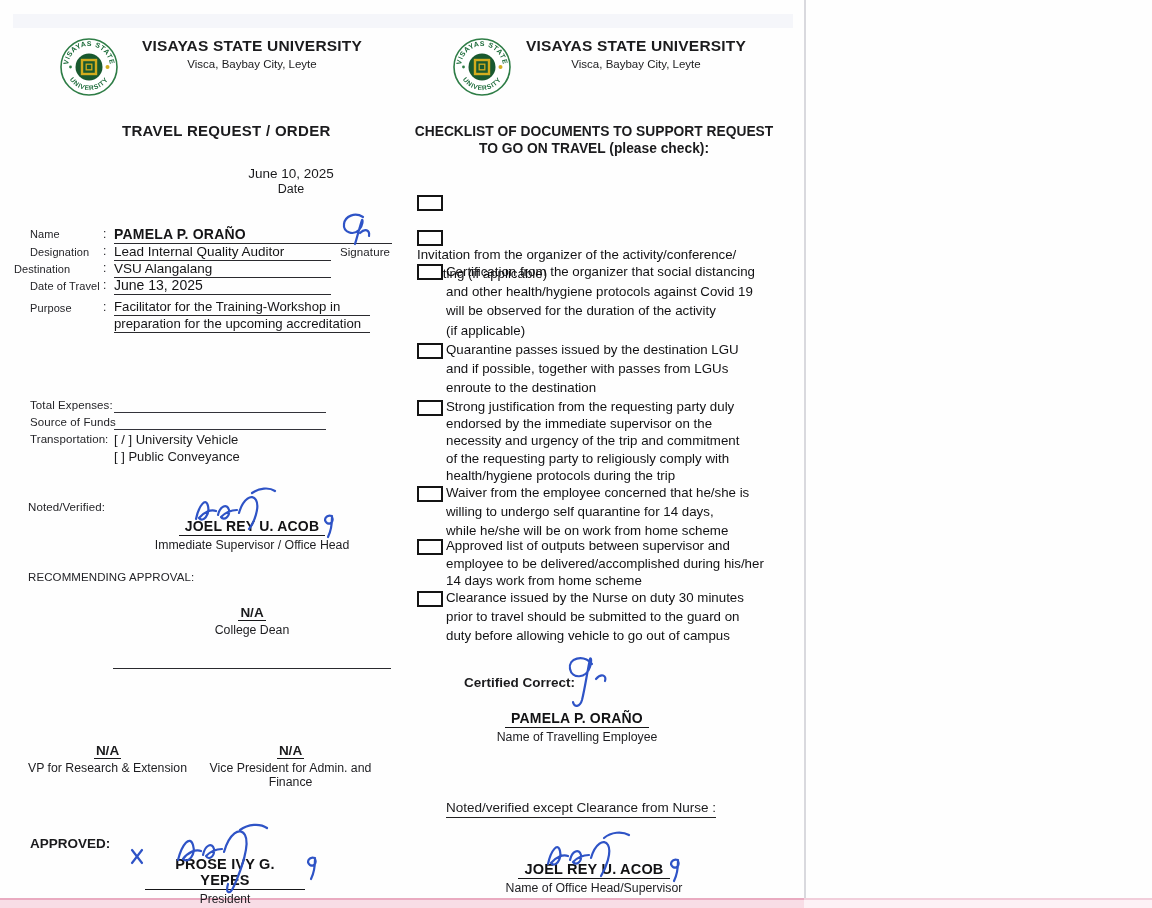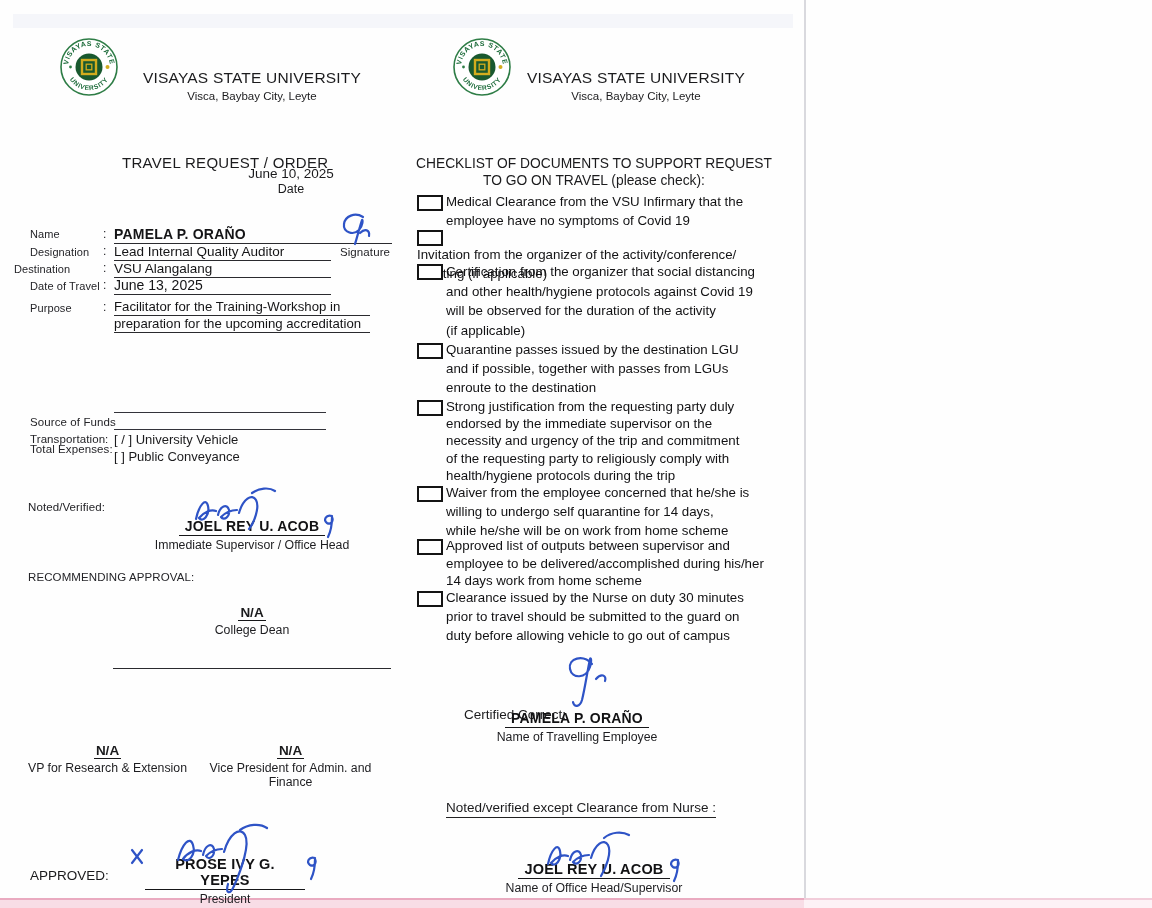--- a/index.html
+++ b/index.html
@@ -1,19 +1,19 @@
 <!DOCTYPE html>
 <html><head>
 <meta charset="utf-8">
 <style>
   html,body{margin:0;padding:0;background:#ffffff;}
   .canvas{position:relative;width:1152px;height:908px;background:#fefefe;overflow:hidden;
           font-family:"Liberation Sans","DejaVu Sans",sans-serif;color:#1b1b1d;}
   .abs{position:absolute;}
-  .b{font-weight:normal;margin-top:32px;}
+  .b{font-weight:bold;}
   .c{text-align:center;}
   .pre{white-space:pre-line;}
   .flabel{font-size:11px;color:#242428;letter-spacing:.1px;}
   .fsep{font-size:12px;color:#242428;}
   .fval{font-size:13.5px;color:#141416;border-bottom:1.6px solid #2a2a2e;padding-bottom:1px;display:inline-block;}
   .nameval{font-weight:bold;font-size:14px;letter-spacing:.2px;}
   .blank-line{border-bottom:1.6px solid #33333a;height:0;}
   .sig-name{display:inline-block;font-weight:bold;font-size:14px;letter-spacing:.2px;
             border-bottom:1.7px solid #161618;padding:0 6px 1px 6px;color:#121214;}
   .sig-title{font-size:12.3px;color:#1d1d20;margin-top:2px;}
@@ -81,21 +81,21 @@
 
   <div class="abs flabel" style="left:30px;top:280px;">Date of Travel</div>
   <div class="abs fsep" style="left:103px;top:278px;">:</div>
   <div class="abs fval" style="left:114px;top:277px;width:217px;font-size:14px;">June 13, 2025</div>
 
   <div class="abs flabel" style="left:30px;top:302px;">Purpose</div>
   <div class="abs fsep" style="left:103px;top:300px;">:</div>
   <div class="abs fval" style="left:114px;top:299px;width:256px;font-size:13.2px;">Facilitator for the Training-Workshop in</div>
   <div class="abs fval" style="left:114px;top:316px;width:256px;font-size:13.2px;">preparation for the upcoming accreditation</div>
 
-  <div class="abs flabel" style="left:30px;top:399px;font-size:11.5px;margin-top:44px;">Total Expenses:</div>
+  <div class="abs flabel" style="left:30px;top:399px;font-size:11.5px;">Total Expenses:</div>
   <div class="abs blank-line" style="left:114px;top:412px;width:212px;"></div>
   <div class="abs flabel" style="left:30px;top:416px;font-size:11.5px;">Source of Funds</div>
   <div class="abs blank-line" style="left:114px;top:429px;width:212px;"></div>
   <div class="abs flabel" style="left:30px;top:433px;font-size:11.5px;">Transportation:</div>
   <div class="abs" style="left:114px;top:432px;font-size:13px;">[ / ] University Vehicle</div>
   <div class="abs" style="left:114px;top:449px;font-size:13px;">[ ] Public Conveyance</div>
 
   <div class="abs flabel" style="left:28px;top:501px;font-size:11.5px;">Noted/Verified:</div>
   <div class="abs c" style="left:153px;top:517px;width:198px;">
     <div class="sig-name">JOEL REY U. ACOB</div>
@@ -148,22 +148,20 @@
   <div class="abs c" style="left:512px;top:37px;width:248px;">
     <div class="b" style="font-size:15.5px;letter-spacing:.2px;">VISAYAS STATE UNIVERSITY</div>
     <div style="font-size:11.5px;margin-top:3px;">Visca, Baybay City, Leyte</div>
   </div>
 
   <div class="abs c b pre" style="left:410px;top:124px;width:368px;font-size:13.8px;line-height:16.5px;">CHECKLIST OF DOCUMENTS TO SUPPORT REQUEST
 TO GO ON TRAVEL (please check):</div>
 
   <div class="chk-item" style="top:193px;">
     <span class="chk-box"></span>
-    <span class="chk-text">Medical Clearance from the VSU Infirmary that the
-employee have no symptoms of Covid 19</span>
   </div>
   <div class="chk-item" style="top:228px;flex-direction:column;">
     <span class="chk-box"></span>
     <span class="chk-text">Invitation from the organizer of the activity/conference/
 meeting (if applicable)</span>
   </div>
   <div class="chk-item" style="top:262px;">
     <span class="chk-box"></span>
     <span class="chk-text" style="line-height:19.7px;">Certification from the organizer that social distancing
 and other health/hygiene protocols against Covid 19

